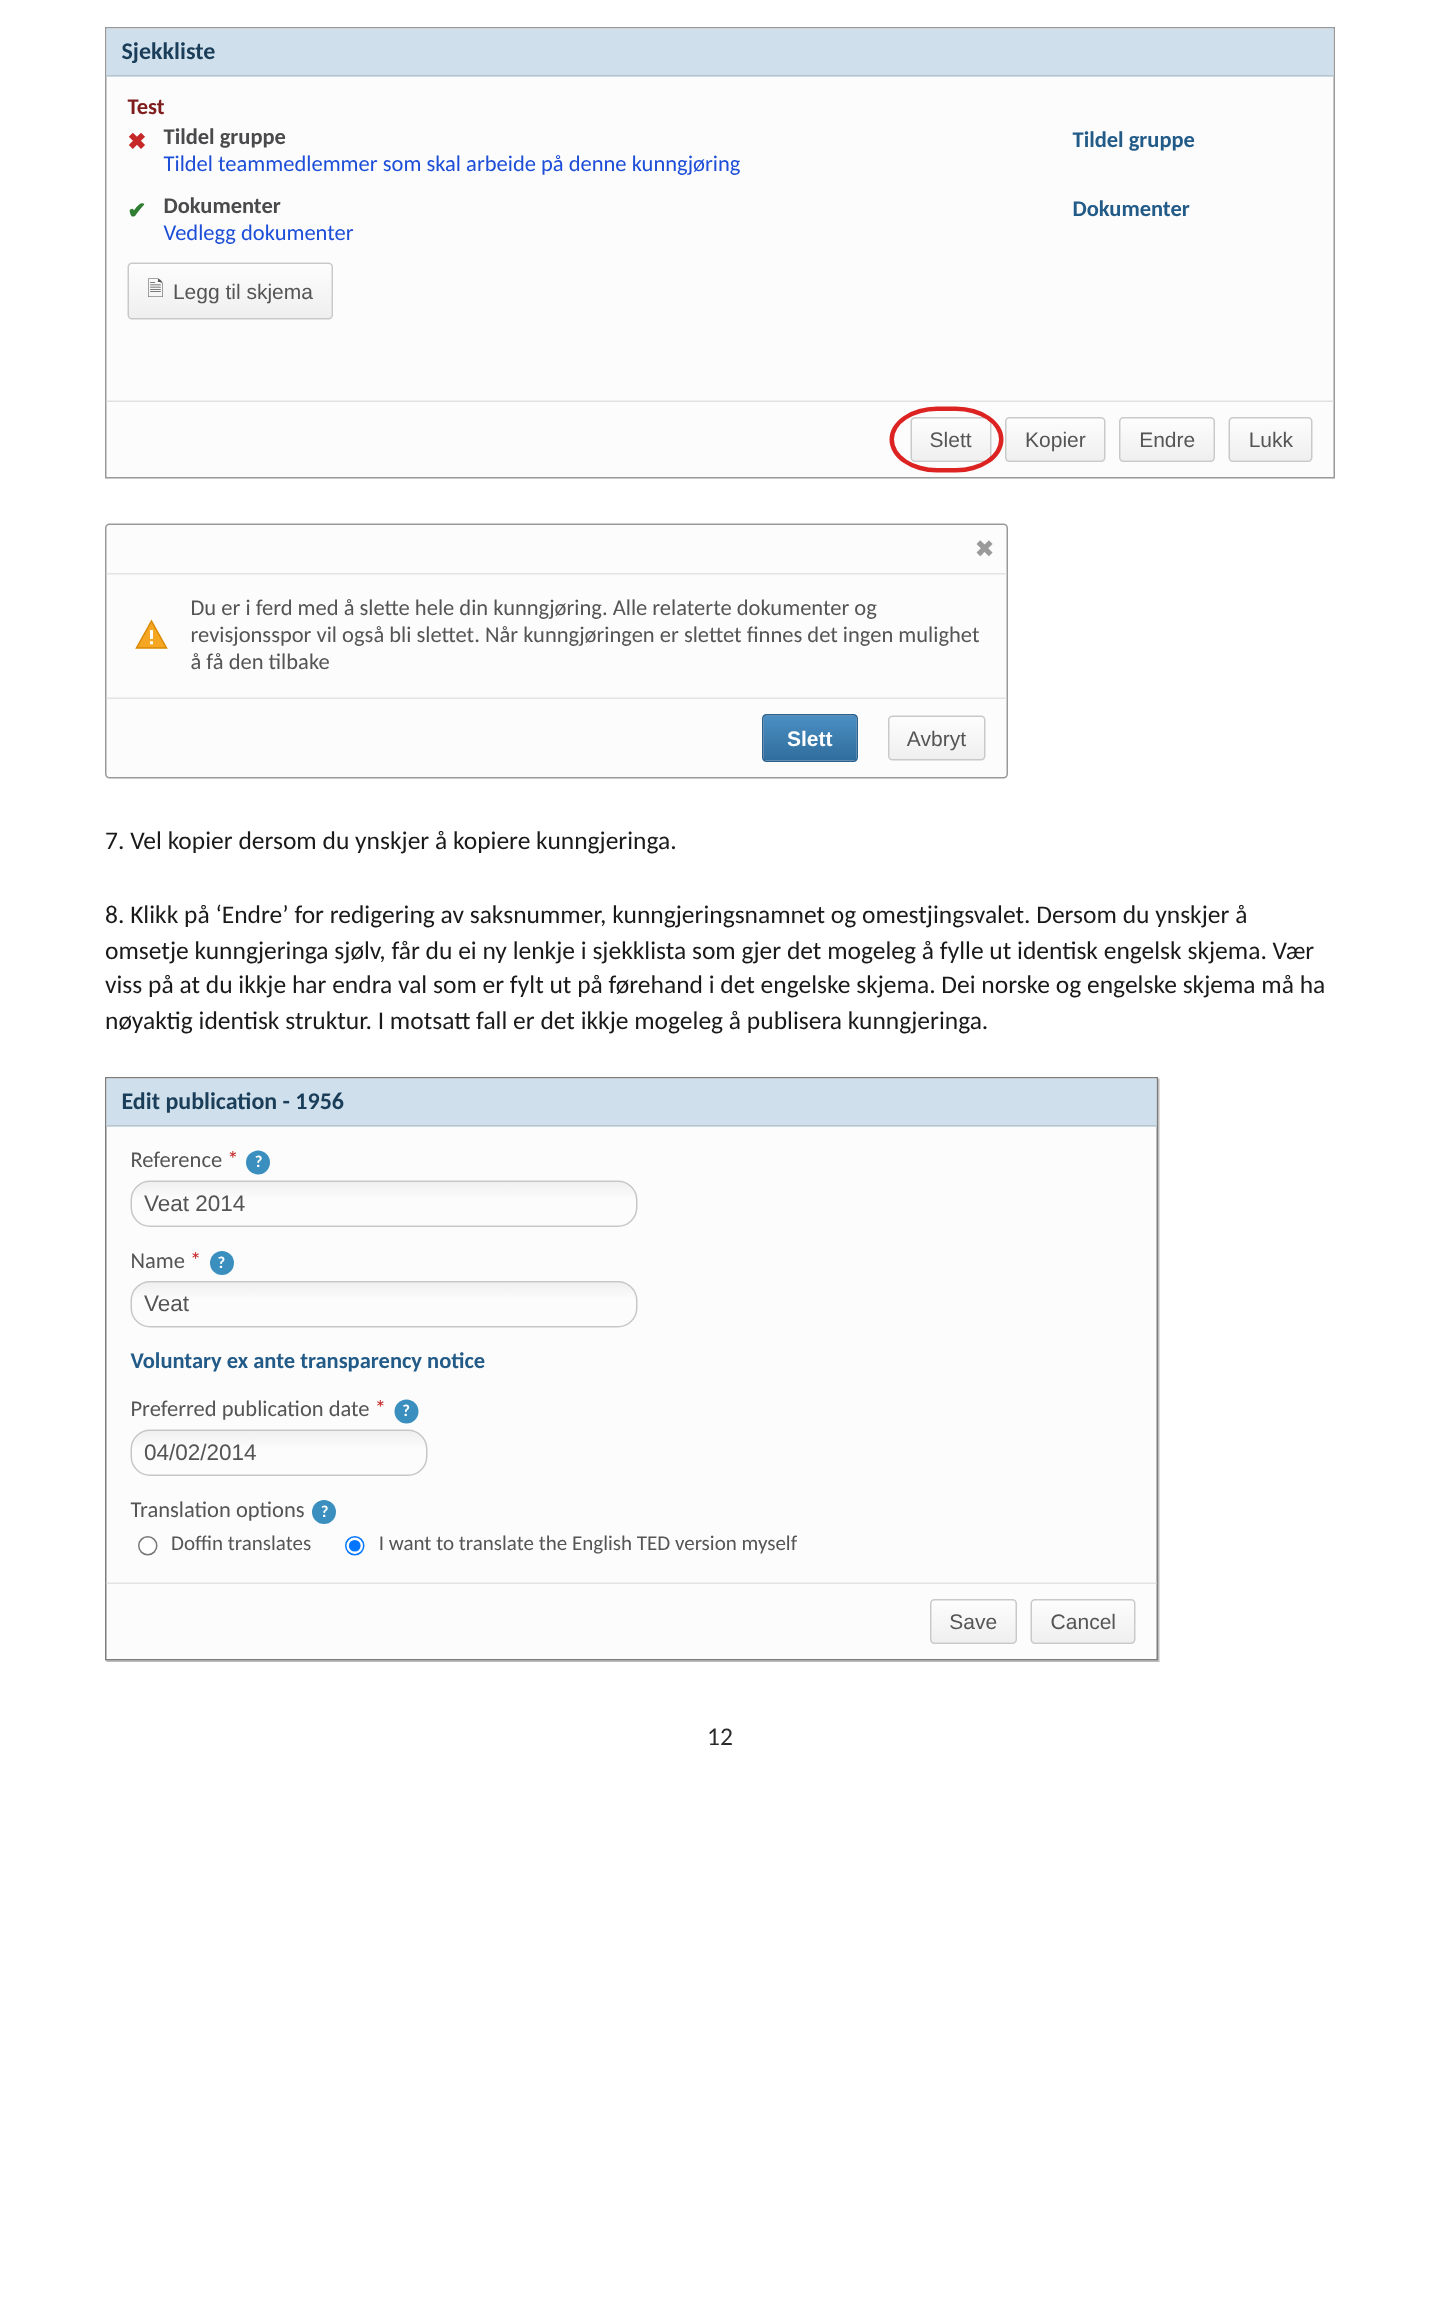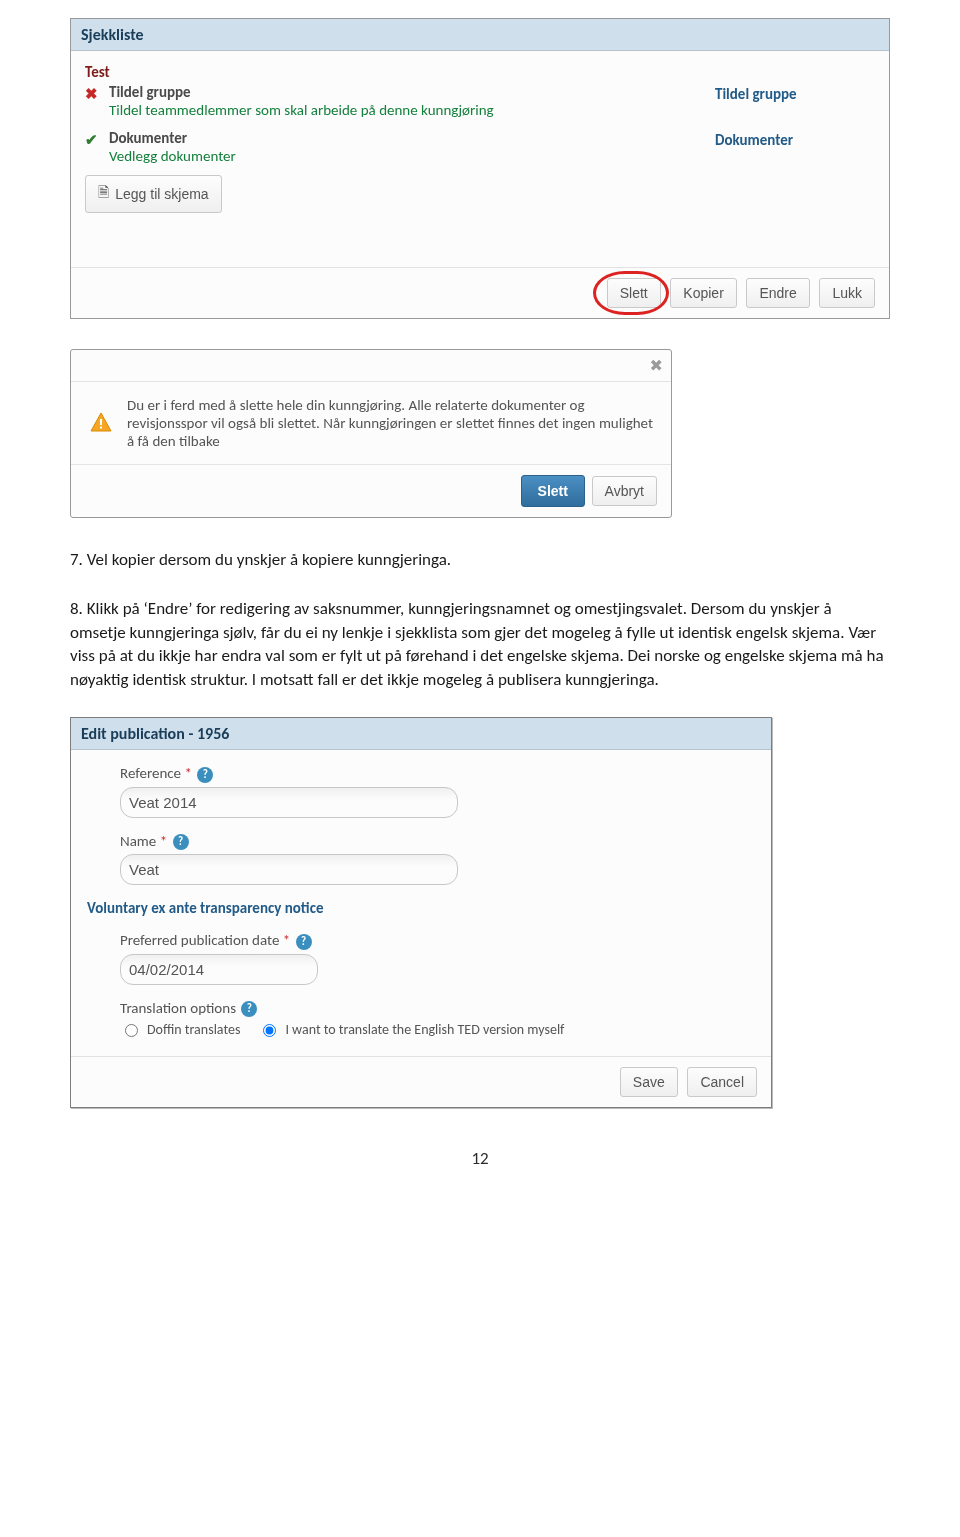--- a/index.html
+++ b/index.html
@@ -7,39 +7,39 @@
   .panel { border:1px solid #999; background:#fcfcfc; margin-bottom:30px; }
   .panel-header { background:#cfe0ec; border-bottom:1px solid #b6c4ce; color:#1a3d59; font-weight:bold; padding:6px 10px; font-size:16px; }
   .panel-body { padding:12px 14px 10px 14px; font-size:15px; }
   .tname { color:#7f1d1d; font-weight:bold; margin-bottom:2px; }
   .tforskrift { color:#6a6a6c; margin-bottom:12px; }
   .row { display:flex; align-items:flex-start; margin-bottom:10px; }
   .icon-col { width:24px; flex-shrink:0; padding-top:2px; }
   .item-col { flex:1; }
   .link-col { width:160px; color:#235b88; font-weight:600; padding-top:2px; }
   .item-title { font-weight:bold; color:#4a4a4c; }
-  .item-desc { color:#15803d; }
+  .item-desc { color:#1d4ed8; }
   .x-icon { font-weight:bold; color:#c62828; font-size:15px; }
   .check-icon { font-weight:bold; color:#2e7d32; font-size:15px; }
   .btn { display:inline-flex; align-items:center; gap:6px; border:1px solid #c9c9c9; background:linear-gradient(#fdfdfd,#efefef); color:#555; font-size:14px; padding:6px 12px; border-radius:3px; cursor:pointer; }
   .btnbar { padding:10px 14px; border-top:1px solid #e2e2e2; text-align:right;margin-top:44px; }
   .btnbar .btn { margin-left:6px; }
   .red-circle { position:relative; display:inline-block; }
   .red-circle::after { content:""; position:absolute; left:-8px; top:-7px; right:-8px; bottom:-7px; border:3px solid #d22; border-radius:50%/60%; pointer-events:none; }
   .dialog { border:1px solid #999; border-radius:3px; width:600px; background:#fcfcfc; margin-bottom:30px; }
   .dialog-head { display:flex; justify-content:flex-end; padding:6px 8px; border-bottom:1px solid #e4e4e4; }
   .dialog-body { display:flex; gap:12px; padding:14px 16px; color:#555; font-size:15px; align-items:center; }
   .dialog-foot { border-top:1px solid #e4e4e4; padding:10px 14px; text-align:right; }
   .warn-icon { width:28px; height:24px; flex-shrink:0; }
   .btn-primary { border:1px solid #2a618d; background:linear-gradient(#4b8fc3,#2f6d9c); color:#fff; font-weight:bold; padding:7px 16px; border-radius:3px; font-size:14px; cursor:pointer; }
   .closex { color:#9a9a9a; cursor:pointer; font-size:16px; }
   .proseblock { font-size:17px; line-height:1.38; color:#1a1a1a; margin:0 0 26px 0; }
   .edit-panel { border:1px solid #7d7d7d; width:700px; box-shadow:1px 1px 0 #bbb; background:#fcfcfc; margin-bottom:40px; }
   .edit-body { padding:14px 16px 0 16px; font-size:15px; color:#555; }
-  .fld { margin-bottom:14px;margin-left:33px; }
+  .fld { margin-bottom:14px; }
   .lbl { color:#555; margin-bottom:4px; }
   .req { color:#c62828; }
   .help { display:inline-block; width:16px; height:16px; border-radius:50%; background:#3a8fbf; color:#fff; font-size:11px; font-weight:bold; text-align:center; line-height:16px; vertical-align:middle; margin-left:2px; }
   .tinput { display:block; width:320px; border:1px solid #c7c7c7; background:linear-gradient(#f0f0f0,#fcfcfc 40%); border-radius:13px; padding:6px 8px; font-size:15px; color:#555; }
   .dinput { width:180px !important; }
   .section-title { color:#235b88; font-weight:bold; margin:8px 0 14px 0; }
   .radio-row { display:flex; align-items:center; gap:18px; margin-bottom:18px; font-size:14px; color:#555; }
   .radio-row label { display:flex; align-items:center; gap:6px; }
   .edit-foot { border-top:1px solid #e2e2e2; padding:10px 14px; text-align:right; }
   .edit-foot .btn { margin-left:6px; }
@@ -96,21 +96,21 @@
     <div class="dialog-body">
       <svg class="warn-icon" viewBox="0 0 24 24">
         <path d="M12 2 L22 20 L2 20 Z" fill="#f5a623" stroke="#d98900" stroke-width="1"></path>
         <rect x="11" y="8" width="2" height="6" fill="#fff"></rect>
         <rect x="11" y="15.5" width="2" height="2" fill="#fff"></rect>
       </svg>
       <div>Du er i ferd med å slette hele din kunngjøring. Alle relaterte dokumenter og revisjonsspor vil også bli slettet. Når kunngjøringen er slettet finnes det ingen mulighet å få den tilbake</div>
     </div>
     <div class="dialog-foot">
       <button class="btn-primary">Slett</button>
-      <button class="btn" style="margin-left:3px;">Avbryt</button>
+      <button class="btn" style="margin-left:16px;">Avbryt</button>
     </div>
   </div>
 
   <p class="proseblock">7. Vel kopier dersom du ynskjer å kopiere kunngjeringa.</p>
   <p class="proseblock">8. Klikk på ‘Endre’ for redigering av saksnummer,  kunngjeringsnamnet og omestjingsvalet. Dersom du ynskjer å omsetje kunngjeringa sjølv, får du ei ny lenkje i sjekklista som gjer det mogeleg å fylle ut identisk engelsk skjema. Vær viss på at du ikkje har endra val som er fylt ut på førehand i det engelske skjema. Dei norske og engelske skjema må ha nøyaktig identisk struktur. I motsatt fall er det ikkje mogeleg å  publisera kunngjeringa.</p>
 
   <div class="edit-panel">
     <div class="panel-header">Edit publication - 1956</div>
     <div class="edit-body">
       <div class="fld">

